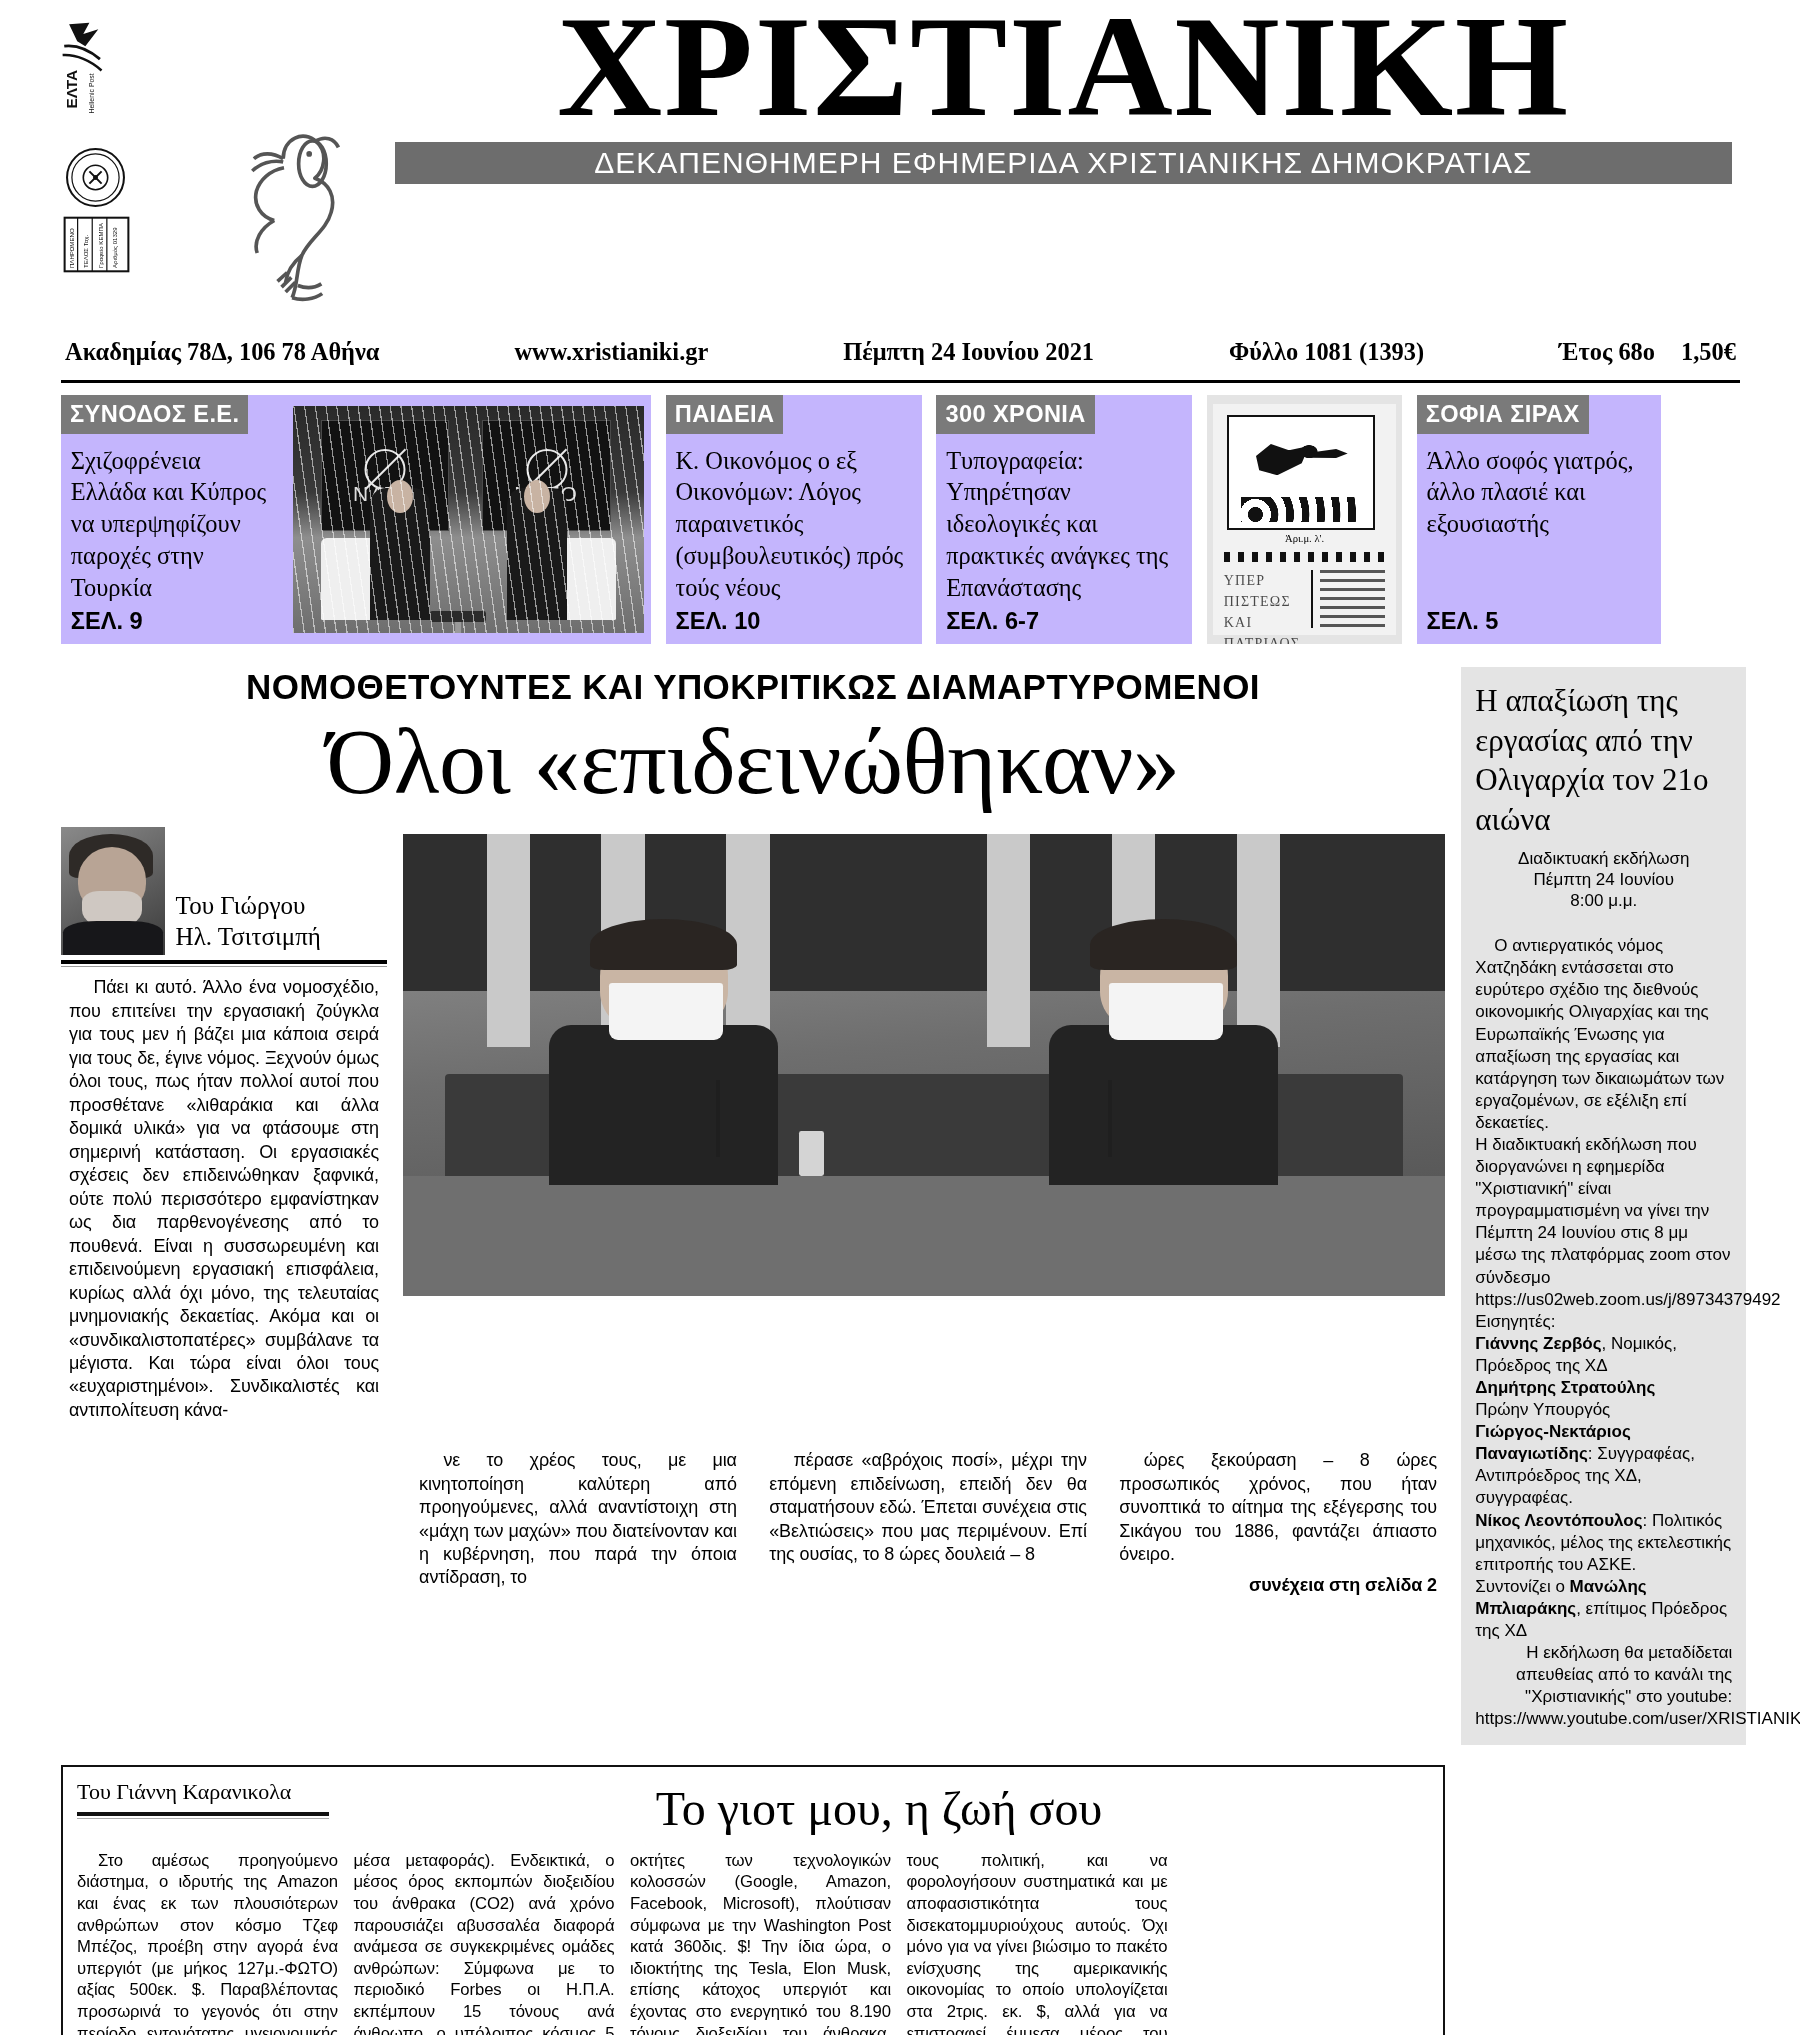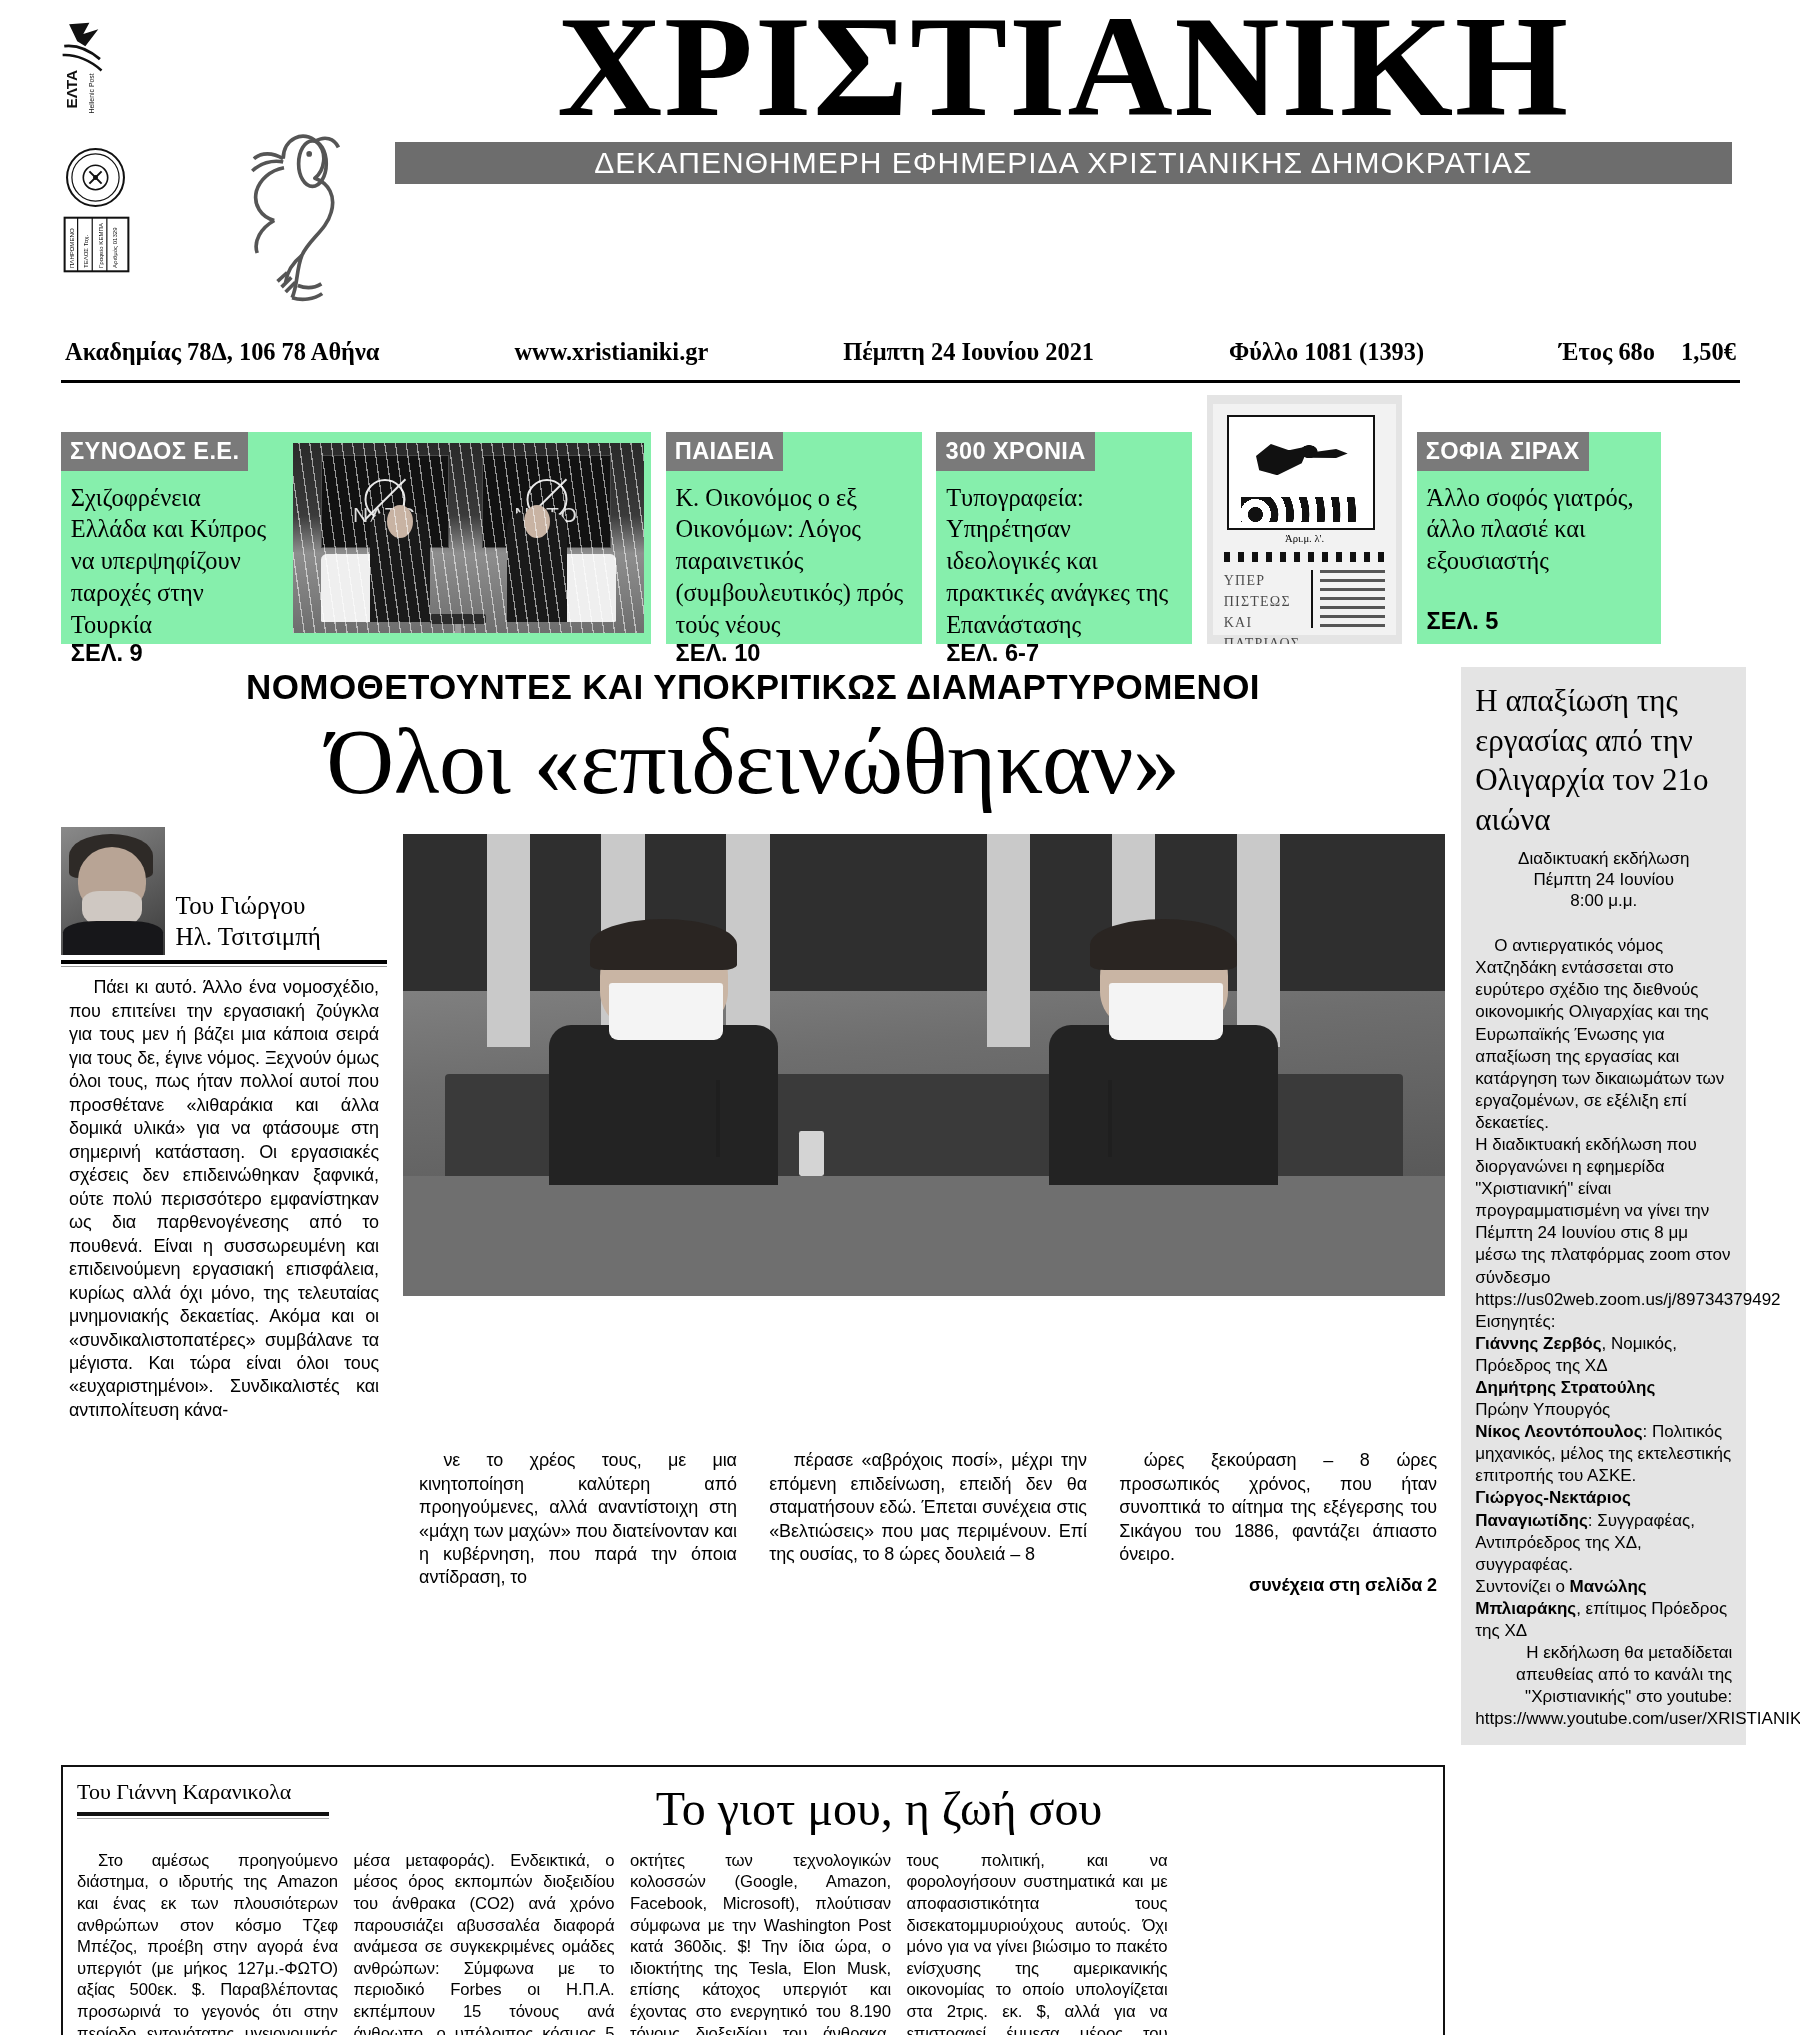--- a/index.html
+++ b/index.html
@@ -60,21 +60,21 @@
   .infobar .ib{white-space:nowrap;}
   .infobar .ib-price{display:flex;gap:26px;}
 
   .rule-thick{height:3.3px;background:#000;margin:10.6px 0 0 0;}
 
   
   .teasers{
     display:flex; gap:14.7px; margin-top:11.4px; height:249px;
   }
   .teaser{
-    background:#86efac; position:relative; display:flex; flex-direction:column;margin-top:37px;
+    background:#c4b5fd; position:relative; display:flex; flex-direction:column;
   }
   .t-head{
     background:#7a7a7a; color:#fff;
     font-size:23.6px; font-weight:bold; letter-spacing:0.4px;
     padding:5.7px 9px 6.5px 9px;
     align-self:flex-start;
     white-space:nowrap;
     font-family:"Liberation Sans", sans-serif;
   }
   .t-body{
@@ -452,22 +452,22 @@
         <div class="sb-sub" style="white-space:pre-line">Διαδικτυακή εκδήλωση
 Πέμπτη 24 Ιουνίου
 8:00 μ.μ.</div>
         <div class="sb-body">
           <p class="ind">Ο αντιεργατικός νόμος Χατζηδάκη εντάσσεται στο ευρύτερο σχέδιο της διεθνούς οικονομικής Ολιγαρχίας και της Ευρωπαϊκής Ένωσης για απαξίωση της εργασίας και κατάργηση των δικαιωμάτων των εργαζομένων, σε εξέλιξη επί δεκαετίες.</p>
           <p>Η διαδικτυακή εκδήλωση που διοργανώνει η εφημερίδα "Χριστιανική" είναι προγραμματισμένη να γίνει την Πέμπτη 24 Ιουνίου στις 8 μμ μέσω της πλατφόρμας zoom στον σύνδεσμο</p>
           <p>https://us02web.zoom.us/j/89734379492</p>
           <p>Εισηγητές:</p>
           <p><b>Γιάννης Ζερβός</b><span>, Νομικός, Πρόεδρος της ΧΔ</span></p>
           <p><b>Δημήτρης Στρατούλης</b><br><span>Πρώην Υπουργός</span></p>
+          <p><b>Γιώργος-Νεκτάριος Παναγιωτίδης</b><span>: Συγγραφέας, Αντιπρόεδρος της ΧΔ, συγγραφέας.</span></p>
           <p><b>Νίκος Λεοντόπουλος</b><span>: Πολιτικός μηχανικός, μέλος της εκτελεστικής επιτροπής του ΑΣΚΕ.</span></p>
-          <p><b>Γιώργος-Νεκτάριος Παναγιωτίδης</b><span>: Συγγραφέας, Αντιπρόεδρος της ΧΔ, συγγραφέας.</span></p>
           <p><span>Συντονίζει ο </span><b>Μανώλης Μπλιαράκης</b><span>, επίτιμος Πρόεδρος της ΧΔ</span></p>
           <p class="ind sb-right">Η εκδήλωση θα μεταδίδεται απευθείας από το κανάλι της "Χριστιανικής" στο youtube:</p>
           <p class="sb-right">https://www.youtube.com/user/XRISTIANIKH</p>
         </div>
       </div>
     </aside>
   </div>
 
   <section class="bottom">
     <div class="bot-head">

